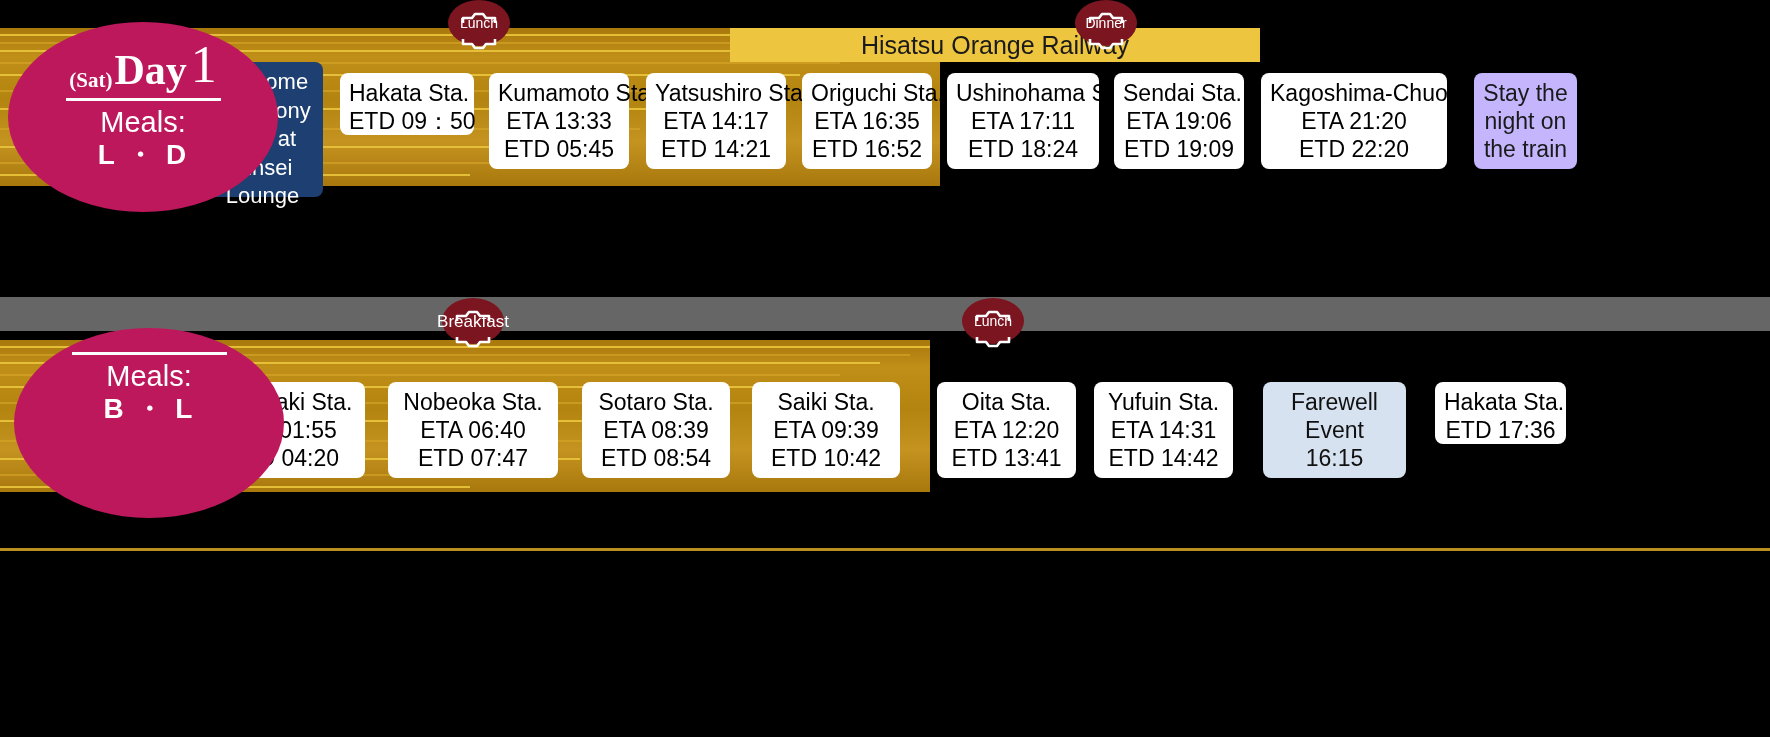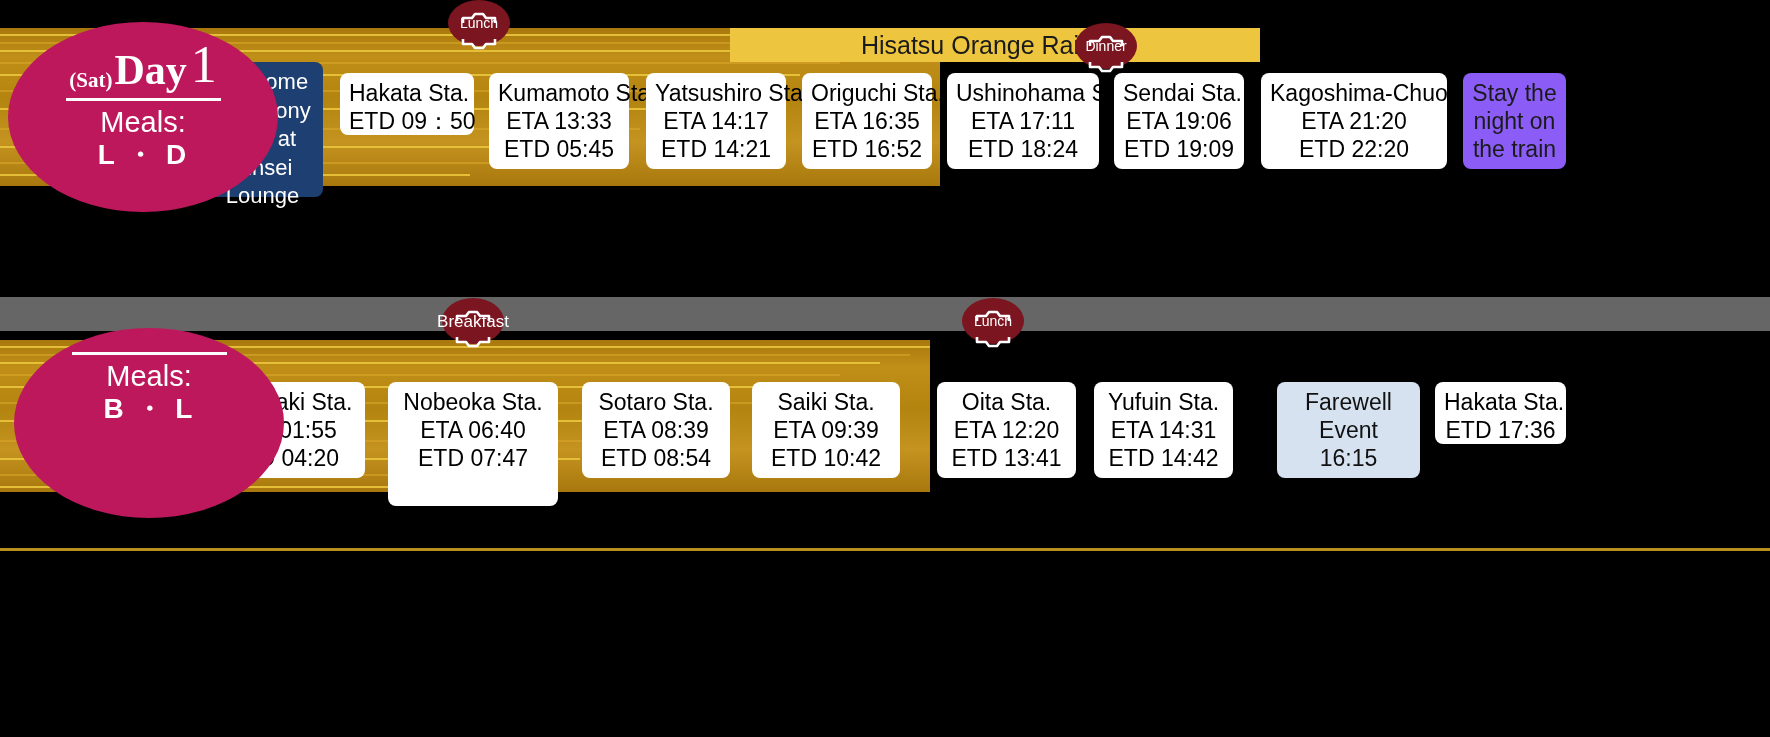--- a/index.html
+++ b/index.html
@@ -60,22 +60,22 @@
     text-align:center;
     z-index:5;
     padding:6px 9px;
     box-sizing:border-box;
     line-height:1.22;
   }
   .card .t-name{font-size:23px;white-space:nowrap;}
   .card .t-line{font-size:23px;white-space:nowrap;}
   .card.blue{background:#1e3f72;color:#fff;}
   .card.blue .t-line,.card.blue .t-name{font-size:22px;line-height:1.3;}
-  .card.beige{background:#8b5cf6;color:#1a1a1a;}
-  .card.lightblue{background:#d6e2f0;color:#111;margin-left:14px;}
+  .card.beige{background:#c4b5fd;color:#1a1a1a;margin-left:11px;}
+  .card.lightblue{background:#d6e2f0;color:#111;}
 
   
   .railway-banner{
     position:absolute;
     background:#edc53e;
     color:#1a1a1a;
     font-size:25px;
     display:flex;align-items:center;justify-content:center;
     z-index:4;
   }
@@ -204,40 +204,40 @@
       <div class="t-line">night on</div>
       <div class="t-line">the train</div>
     </div>
     <div class="meal-badge" style="left: 448px; top: 0px;">
       <svg class="mb-ring" viewBox="0 0 44 44">
         <path d="M6 14 L6 9 L15 9 L18 5 L26 5 L29 9 L38 9 L38 14" fill="none" stroke="#fff" stroke-width="2.6" stroke-linejoin="round"></path>
         <path d="M6 30 L6 35 L15 35 L18 39 L26 39 L29 35 L38 35 L38 30" fill="none" stroke="#fff" stroke-width="2.6" stroke-linejoin="round"></path>
       </svg>
       <span class="mb-text">Lunch</span>
     </div>
-    <div class="meal-badge" style="left: 1075px; top: 0px; margin-top: 23px;">
+    <div class="meal-badge" style="left: 1075px; top: 0px;">
       <svg class="mb-ring" viewBox="0 0 44 44">
         <path d="M6 14 L6 9 L15 9 L18 5 L26 5 L29 9 L38 9 L38 14" fill="none" stroke="#fff" stroke-width="2.6" stroke-linejoin="round"></path>
         <path d="M6 30 L6 35 L15 35 L18 39 L26 39 L29 35 L38 35 L38 30" fill="none" stroke="#fff" stroke-width="2.6" stroke-linejoin="round"></path>
       </svg>
       <span class="mb-text">Dinner</span>
     </div>
     <div class="day-badge" style="left: 14px; top: 328px;">
       <div class="badge-inner">
         <div class="badge-rule"></div>
         <div class="meals-label">Meals:</div>
         <div class="meals-val">B ・ L</div>
       </div>
     </div>
     <div class="card " style="left: 203px; top: 382px; width: 162px; height: 96px;">
       <div class="t-name">Miyazaki Sta.</div>
       <div class="t-line">ETA 01:55</div>
       <div class="t-line">ETD 04:20</div>
     </div>
-    <div class="card " style="left: 388px; top: 382px; width: 170px; height: 124px;">
+    <div class="card " style="left: 388px; top: 382px; width: 170px; height: 96px;">
       <div class="t-name">Nobeoka Sta.</div>
       <div class="t-line">ETA  06:40</div>
       <div class="t-line">ETD 07:47</div>
     </div>
     <div class="card " style="left: 582px; top: 382px; width: 148px; height: 96px;">
       <div class="t-name">Sotaro Sta.</div>
       <div class="t-line">ETA 08:39</div>
       <div class="t-line">ETD 08:54</div>
     </div>
     <div class="card " style="left: 752px; top: 382px; width: 148px; height: 96px;">

